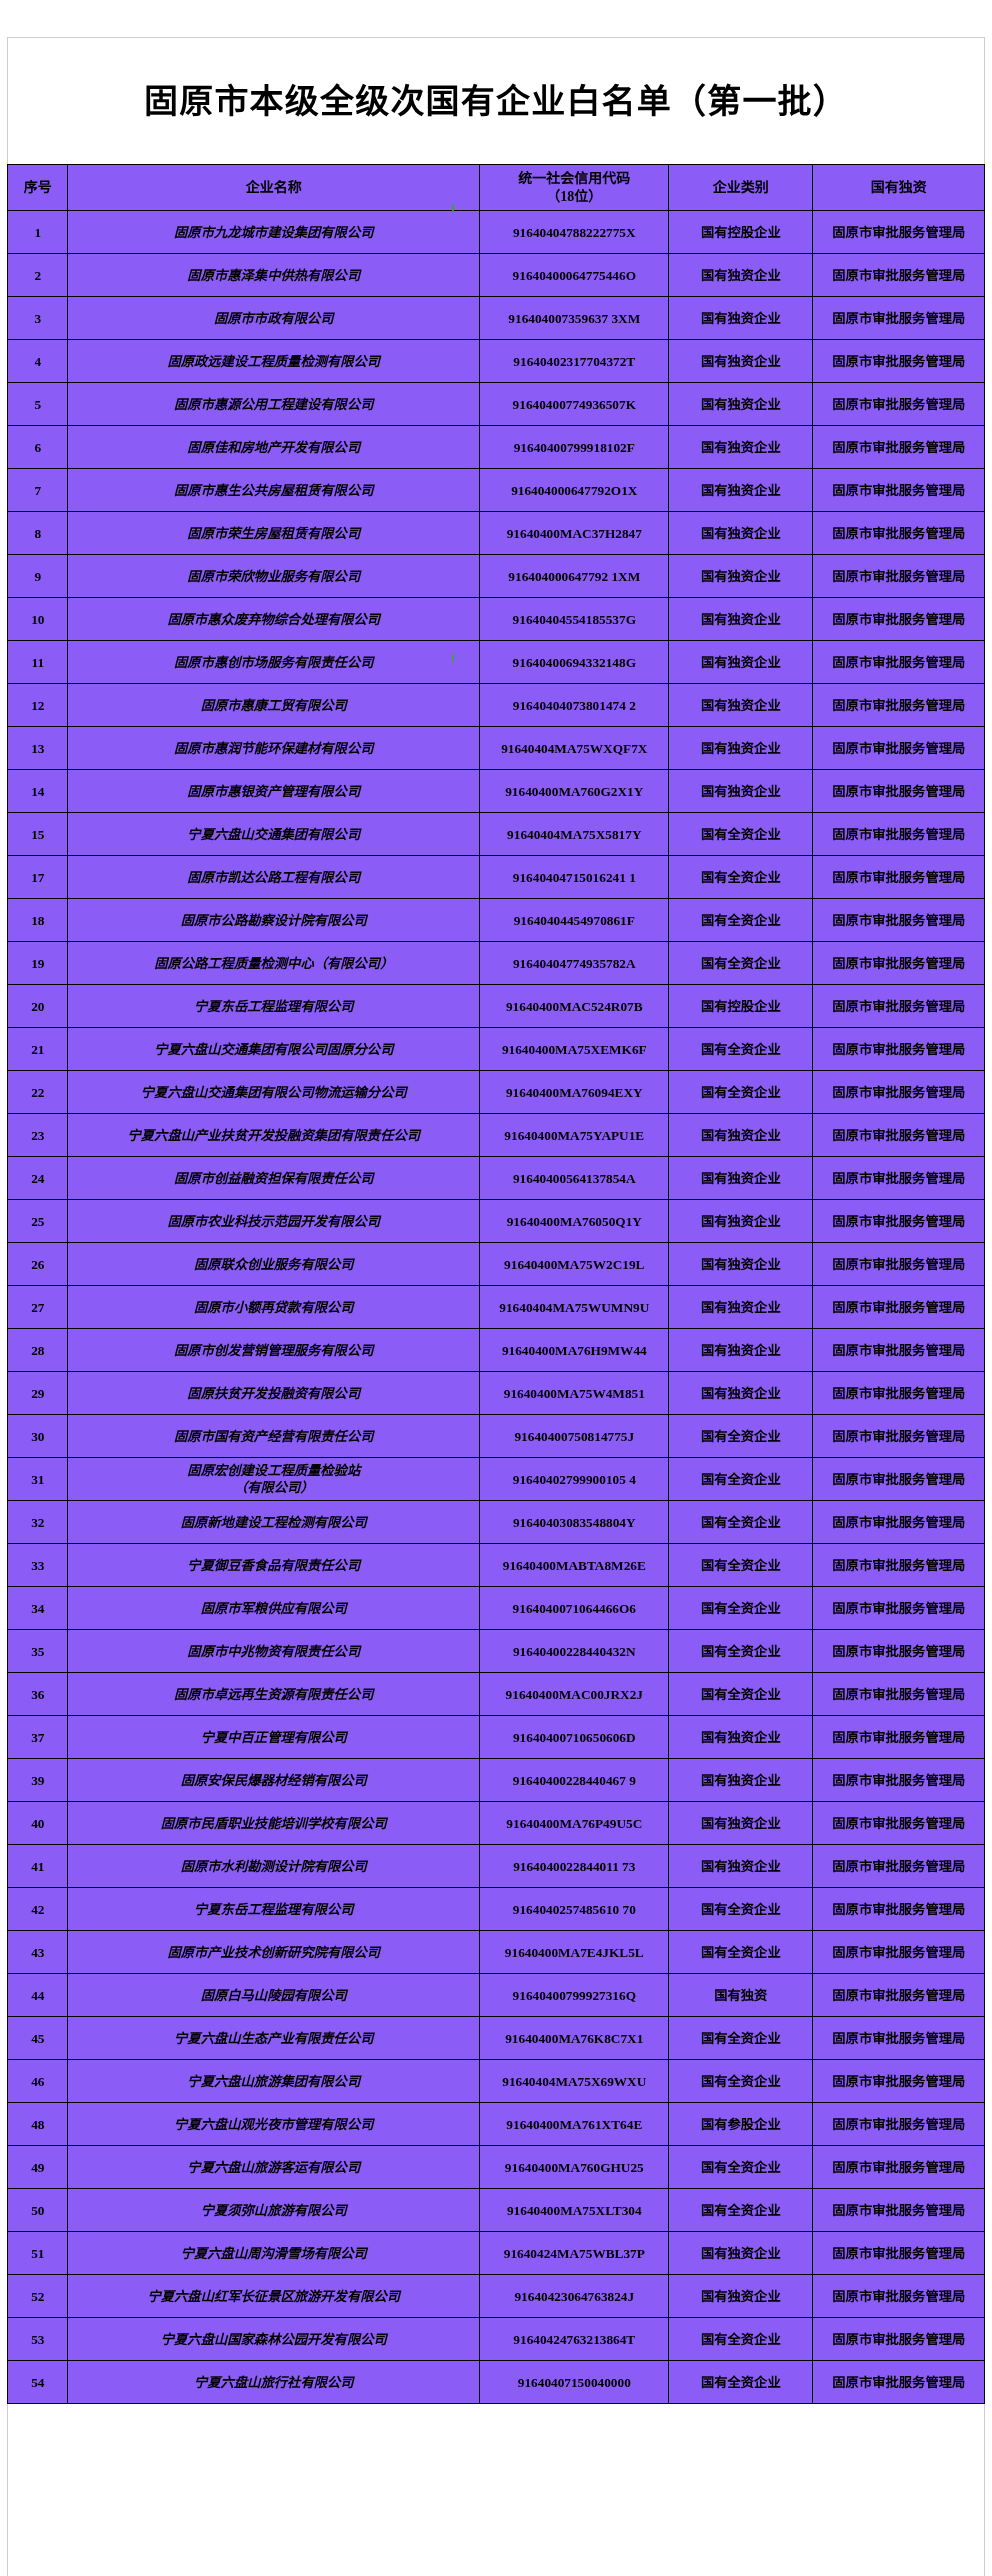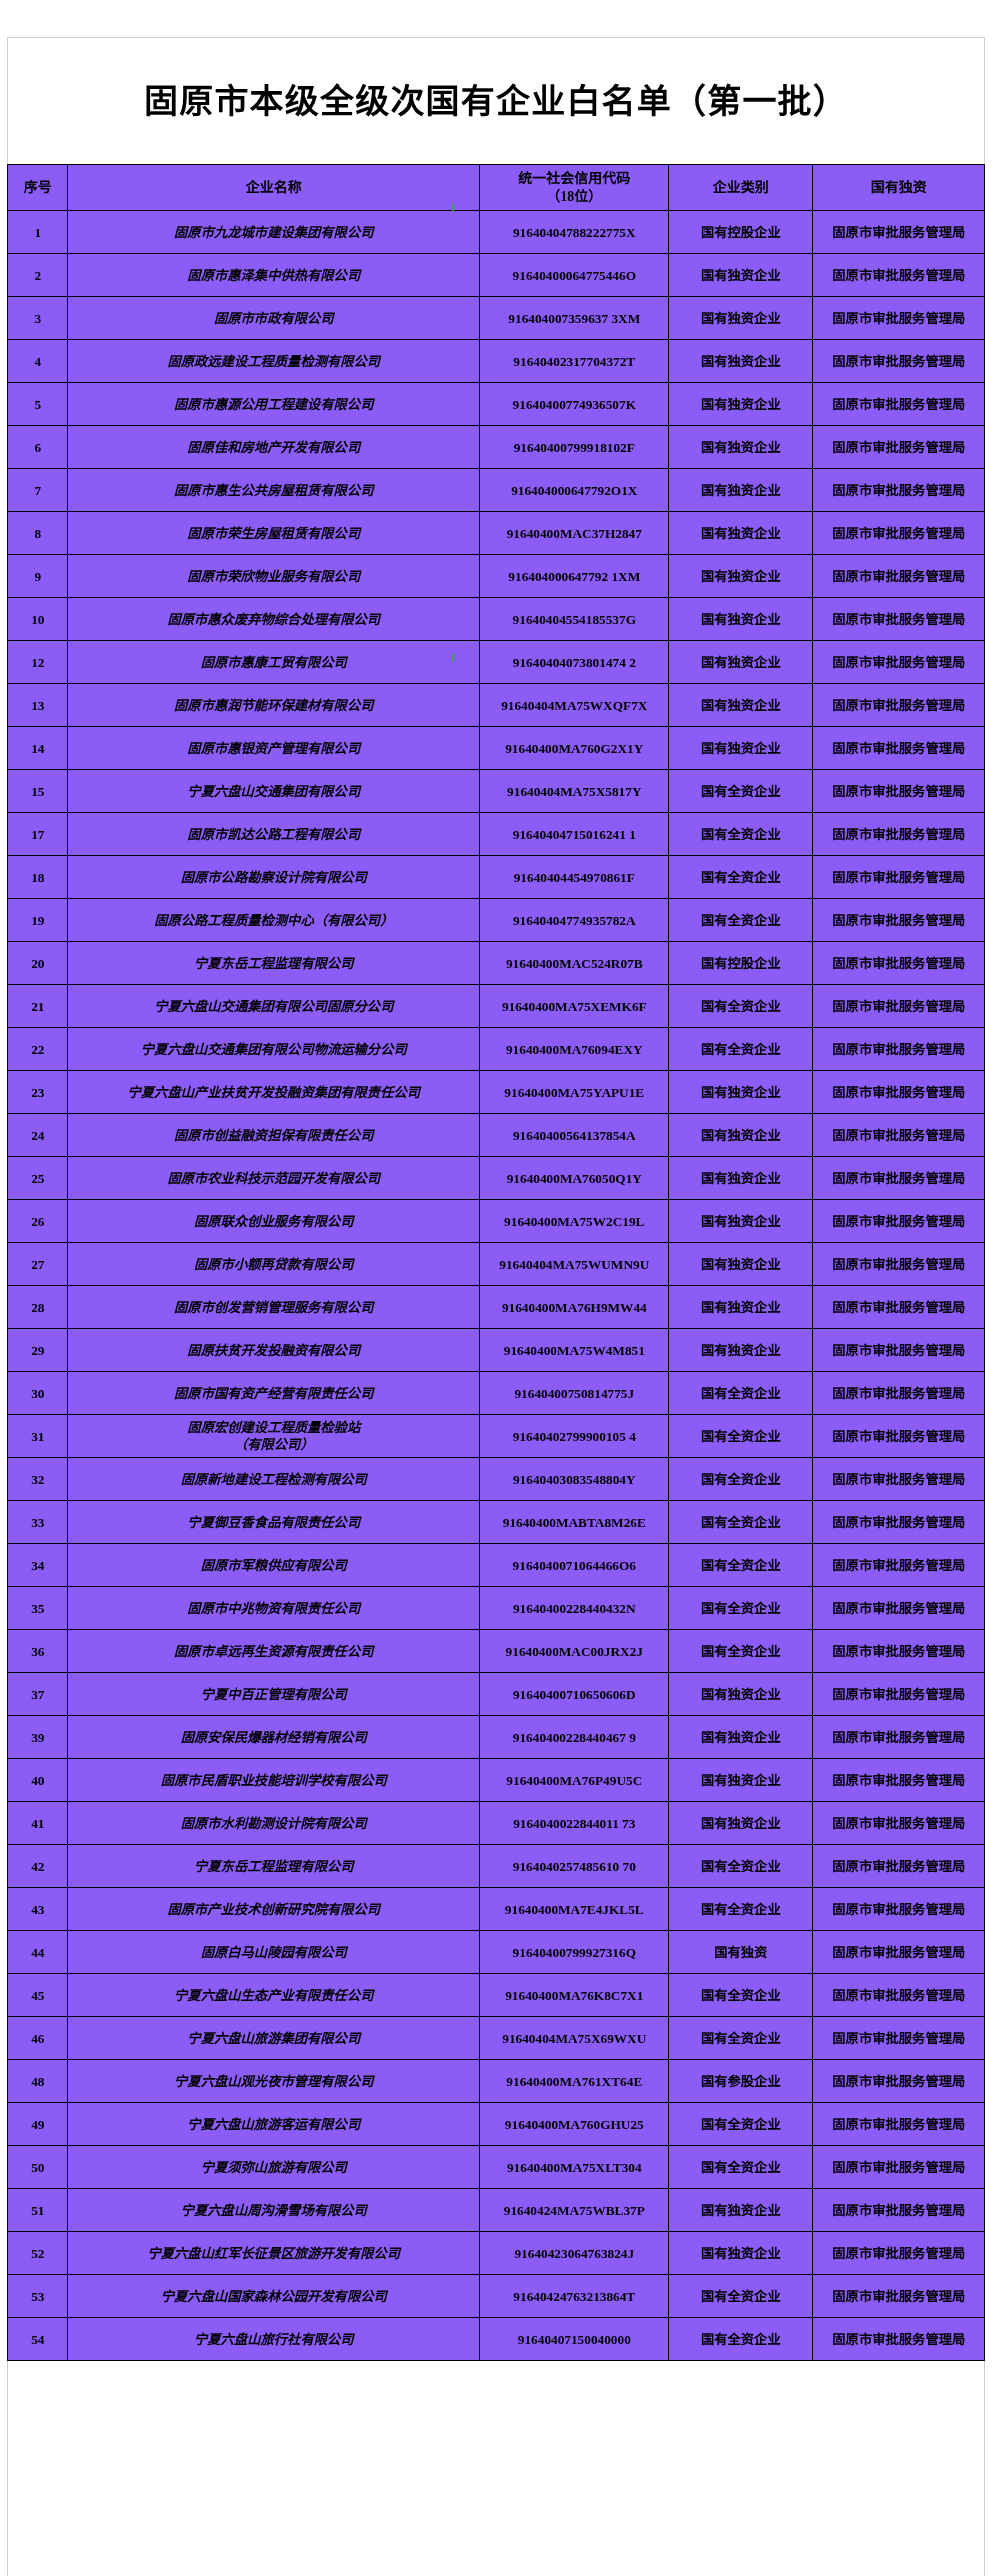--- a/index.html
+++ b/index.html
@@ -196,20 +196,27 @@
           <td class="org">固原市审批服务管理局</td>
         </tr>
         <tr>
           <td class="idx">10</td>
           <td class="name">固原市惠众废弃物综合处理有限公司</td>
           <td class="code">91640404554185537G</td>
           <td class="type">国有独资企业</td>
           <td class="org">固原市审批服务管理局</td>
         </tr>
         <tr>
+          <td class="idx">11</td>
+          <td class="name">固原市惠创市场服务有限责任公司</td>
+          <td class="code">91640400694332148G</td>
+          <td class="type">国有独资企业</td>
+          <td class="org">固原市审批服务管理局</td>
+        </tr>
+        <tr>
           <td class="idx">12</td>
           <td class="name">固原市惠康工贸有限公司</td>
           <td class="code">91640404073801474 2</td>
           <td class="type">国有独资企业</td>
           <td class="org">固原市审批服务管理局</td>
         </tr>
         <tr>
           <td class="idx">13</td>
           <td class="name">固原市惠润节能环保建材有限公司</td>
           <td class="code">91640404MA75WXQF7X</td>

